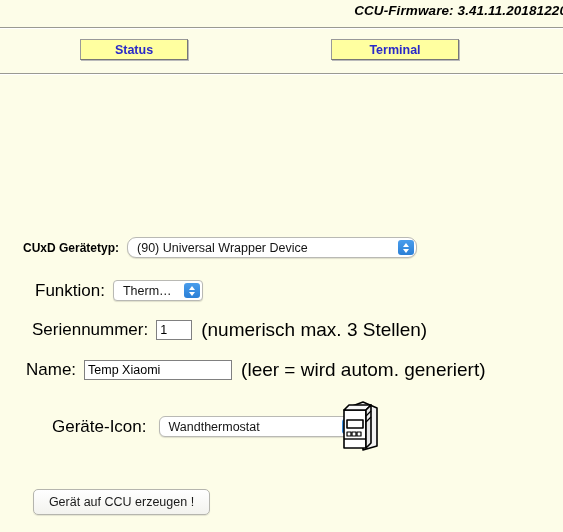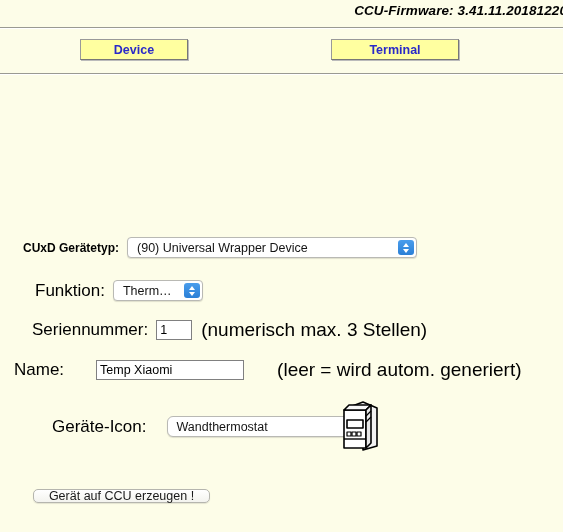--- a/index.html
+++ b/index.html
@@ -146,21 +146,21 @@
     box-sizing: border-box;
     font-family: "Liberation Sans", sans-serif;
     font-size: 12.5px;
     color: #000;
     padding: 0 3px;
     outline: none;
   }
 
   
   .mac-button {
-    height: 14px;
+    height: 26px;
     background: linear-gradient(180deg,#ffffff 0%, #f3f3ee 100%);
     border: 1px solid #b5b5ae;
     border-radius: 5px;
     box-shadow: 0 1px 1px rgba(0,0,0,0.10);
     font-family: "Liberation Sans", sans-serif;
     font-size: 12.5px;
     color: #1a1a1a;
     display: flex;
     align-items: center;
     justify-content: center;
@@ -181,34 +181,34 @@
 <body>
 
 <div class="firmware-bar">
   <div class="firmware-text">CCU-Firmware: 3.41.11.20181220</div>
 </div>
 
 <hr class="hr">
 
 <div class="tabstrip">
   <div class="tab-button" id="tab-status">
-    <span>Device</span>
+    <span>Status</span>
   </div>
   <div class="tab-button" id="tab-terminal">
     <span>Terminal</span>
   </div>
 </div>
 
 <hr class="hr">
 
 <div class="form-area">
 
   <div class="row" style="left:23px; top:162px;">
     <span class="lbl bold">CUxD Gerätetyp:</span>
-    <span class="mac-select" style="width:290px; margin-left:8px;">
+    <span class="mac-select" style="width:290px; margin-left:8px;border-radius:9px;">
       <span class="sel-text">(90) Universal Wrapper Device</span>
       <span class="sel-arrow">
         <span class="chev up"></span>
           <span class="chev down"></span>
       </span>
     </span>
   </div>
 
   <div class="row" style="left:35px; top:205px;">
     <span class="lbl">Funktion:</span>
@@ -220,29 +220,29 @@
       </span>
     </span>
   </div>
 
   <div class="row" style="left:32px; top:244px;">
     <span class="lbl">Seriennummer:</span>
     <input class="txt-input" style="width: 36px; margin-left: 8px;" type="text" value="1">
     <span class="hint">(numerisch max. 3 Stellen)</span>
   </div>
 
-  <div class="row" style="left:14px; top:284px;gap:24px;">
+  <div class="row" style="left:26px; top:284px;">
     <span class="lbl">Name:</span>
     <input class="txt-input" style="width: 148px; margin-left: 8px;" type="text" value="Temp Xiaomi">
     <span class="hint">(leer = wird autom. generiert)</span>
   </div>
 
   <div class="row" style="left:52px; top:341px;">
     <span class="lbl">Geräte-Icon:</span>
-    <span class="mac-select" style="width:202px; margin-left:20px;border-radius:6px;">
+    <span class="mac-select" style="width:202px; margin-left:12px;border-radius:6px;">
       <span class="sel-text">Wandthermostat</span>
       <span class="sel-arrow">
         <span class="chev up"></span>
           <span class="chev down"></span>
       </span>
     </span>
   </div>
 
   <div class="device-icon">
     <svg viewBox="0 0 46 52" width="46" height="52">

